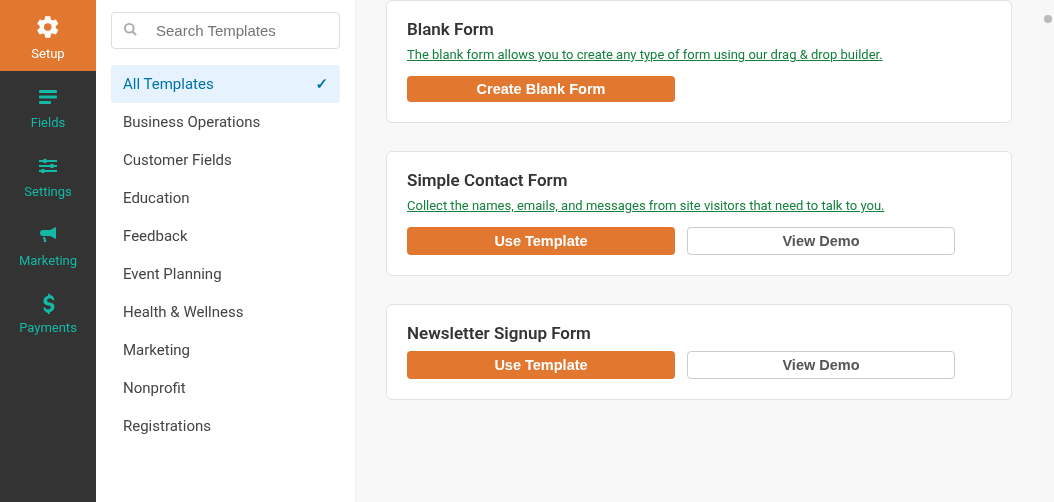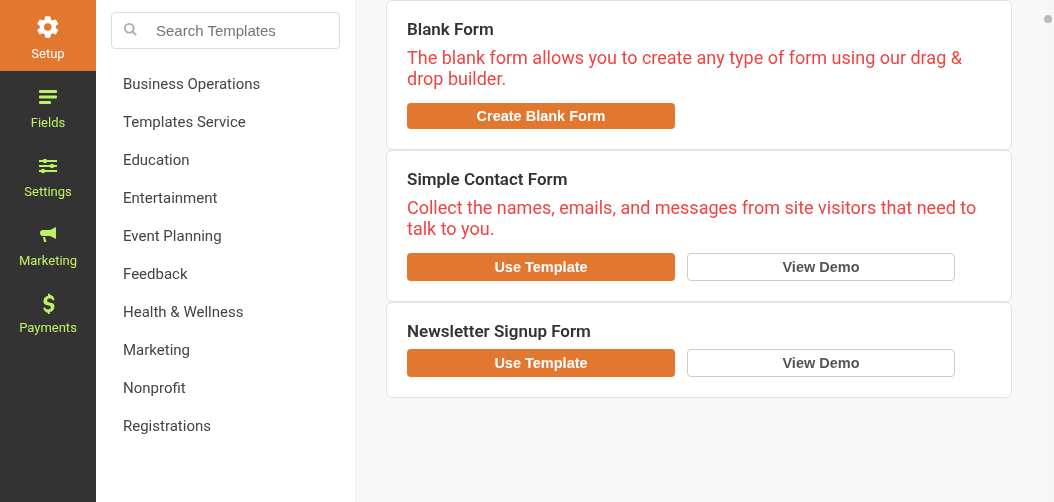--- a/index.html
+++ b/index.html
@@ -1,40 +1,40 @@
 <!DOCTYPE html>
 <html><head>
   <meta charset="utf-8">
   <style>
     * { margin: 0; padding: 0; box-sizing: border-box; }
     body { font-family: -apple-system, BlinkMacSystemFont, "Segoe UI", Roboto, Helvetica, Arial, sans-serif; background: #fff; display: flex; width: 1054px; height: 502px; overflow: hidden; }
     
     
     .main-nav { width: 96px; background: #333; display: flex; flex-direction: column; }
-    .nav-item { display: flex; flex-direction: column; align-items: center; justify-content: center; padding: 14px 0 10px; cursor: pointer; color: #bef264; }
+    .nav-item { display: flex; flex-direction: column; align-items: center; justify-content: center; padding: 14px 0 10px; cursor: pointer; color: #14b8a6; }
     .nav-item.active { background: #e27730; color: #fff; }
     .nav-item .icon { font-size: 22px; margin-bottom: 6px; }
     .nav-item .icon svg { display: block; }
     .nav-item .label { font-size: 13px; }
     
     
     .category-panel { width: 260px; background: #fff; padding: 12px 15px; border-right: 1px solid #eee; }
     .search-wrap { position: relative; margin-bottom: 16px; }
     .search-icon { position: absolute; left: 12px; top: 50%; transform: translateY(-50%); color: #aaa; font-size: 14px; }
     .search-input { width: 100%; padding: 9px 10px 9px 44px; border: 1px solid #ddd; border-radius: 4px; font-size: 15px; color: #888; outline: none; }
     .category-list { list-style: none; }
     .category-item { padding: 10px 12px; font-size: 15px; color: #444; cursor: pointer; border-radius: 4px; display: flex; justify-content: space-between; align-items: center; }
     .category-item.active { background: #e6f3ff; color: #0073aa; }
     .category-item .check { color: #0073aa; font-weight: bold; }
     
     
     .content { flex: 1; background: #f8f8f8; padding: 0 30px 0 30px; overflow-y: auto; position: relative; }
-    .template-card { background: #fff; border: 1px solid #e3e3e3; border-radius: 6px; padding: 18px 20px 20px; }
+    .template-card { background: #fff; border: 1px solid #e3e3e3; border-radius: 6px; padding: 18px 20px 20px; margin-bottom: 28px; }
     .template-title { font-size: 17px; font-weight: 600; color: #333; margin-bottom: 8px; }
-    .template-desc { font-size: 18px; color: #ef4444; margin-bottom: 14px; }
+    .template-desc { font-size: 13px; color: #15803d; margin-bottom: 14px; text-decoration: underline; }
     .btn-row { display: flex; gap: 12px; }
     .btn { flex: 1; max-width: 268px; padding: 5px 0; text-align: center; border-radius: 4px; font-size: 14.5px; font-weight: 600; cursor: pointer; border: none; }
     .btn-primary { background: #e27730; color: #fff; }
     .btn-secondary { background: #fff; border: 1px solid #ccc; color: #555; }
     .outer-scroll { width: 12px; background: #f7f7f7; position: relative; }
     .outer-thumb { position: absolute; top: 15px; right: 2px; width: 8px; height: 8px; background: #bbb; border-radius: 50%; }
   </style>
 </head>
 <body>
 
@@ -92,37 +92,38 @@
   <div class="search-wrap">
     <span class="search-icon">
       <svg width="15" height="15" viewBox="0 0 24 24" fill="none" stroke="currentColor" stroke-width="3">
           <circle cx="10" cy="10" r="7"></circle>
           <line x1="21" y1="21" x2="15" y2="15"></line>
         </svg>
     </span>
     <input class="search-input" placeholder="Search Templates" style="">
   </div>
   <ul class="category-list">
+    <li class="category-item active">
+      <span>All Templates</span>
+      <span class="check">✓</span>
+    </li>
     <li class="category-item">
         <span>Business Operations</span>
       </li>
     <li class="category-item">
-        <span>Templates Service</span>
+        <span>Customer Fields</span>
       </li>
     <li class="category-item">
         <span>Education</span>
       </li>
     <li class="category-item">
-        <span>Entertainment</span>
+        <span>Feedback</span>
       </li>
     <li class="category-item">
         <span>Event Planning</span>
-      </li>
-    <li class="category-item">
-        <span>Feedback</span>
       </li>
     <li class="category-item">
         <span>Health &amp; Wellness</span>
       </li>
     <li class="category-item">
         <span>Marketing</span>
       </li>
     <li class="category-item">
         <span>Nonprofit</span>
       </li>

